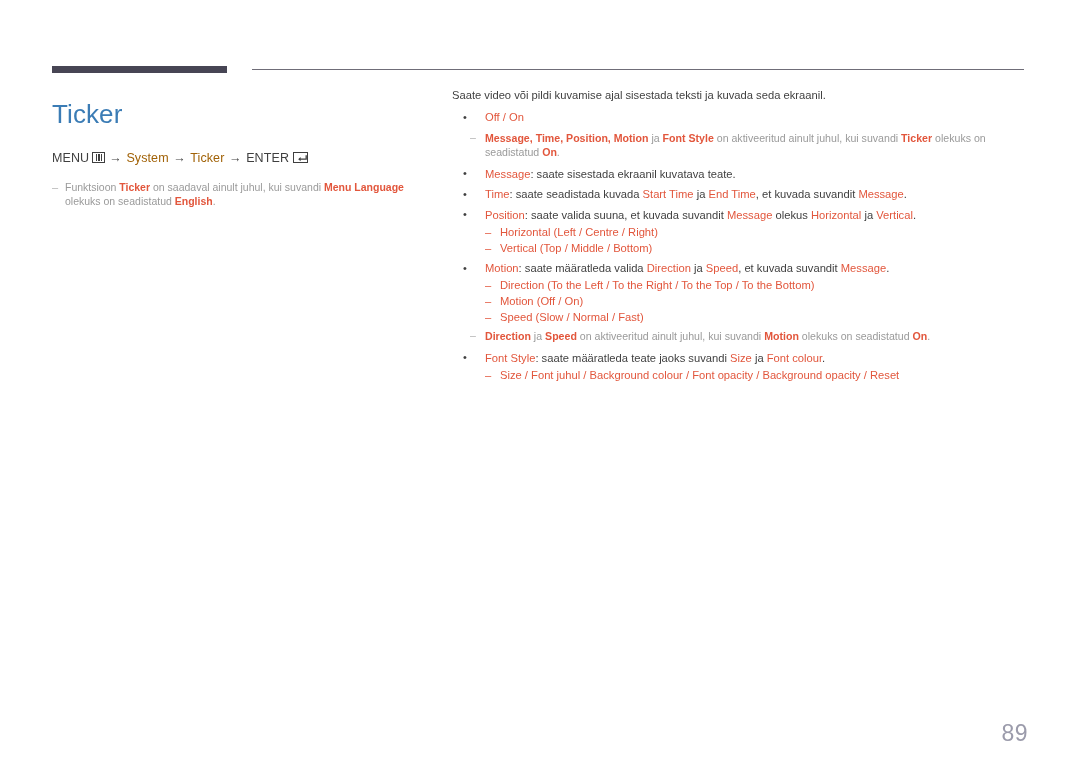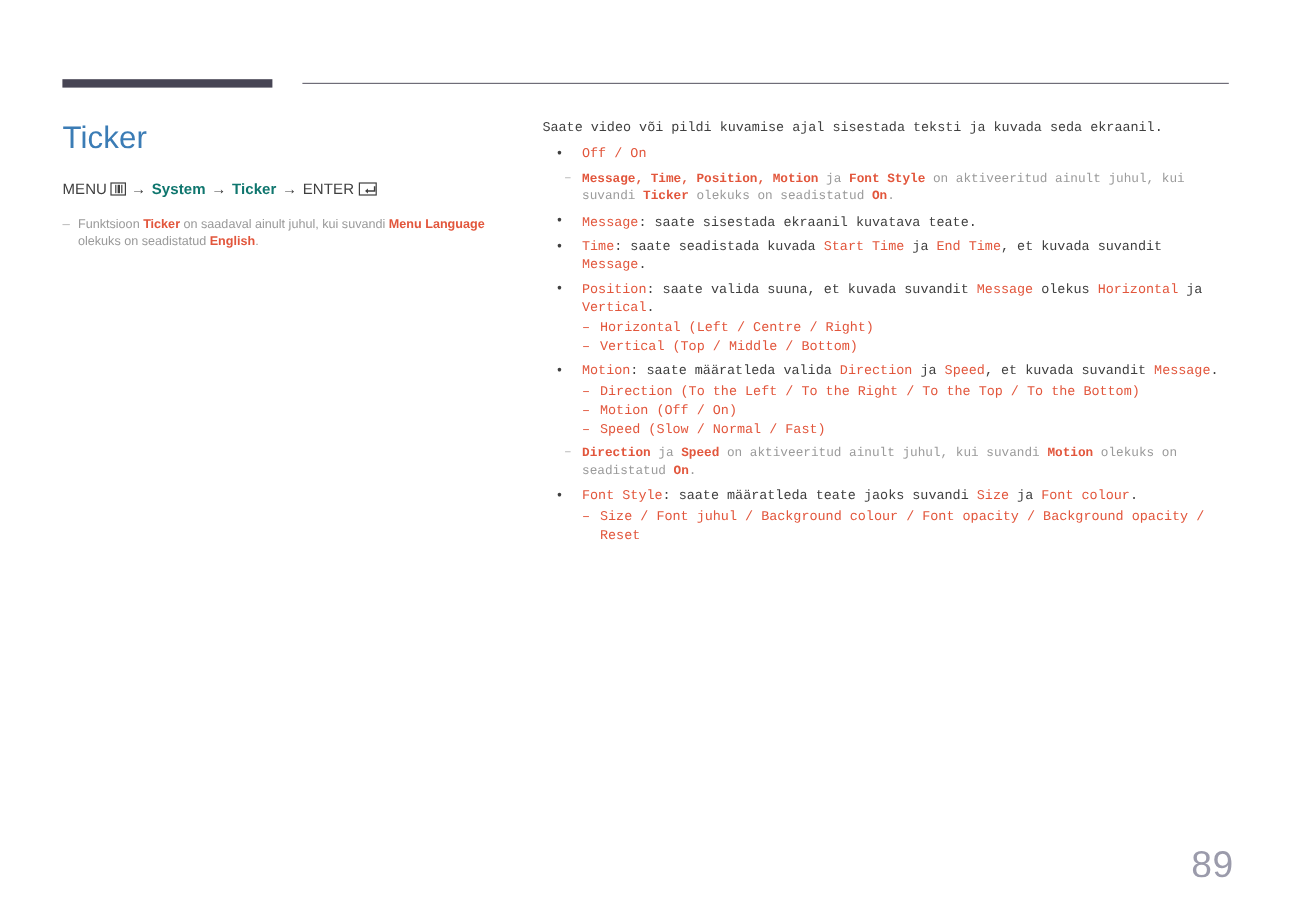--- a/index.html
+++ b/index.html
@@ -65,22 +65,21 @@
 
   .menu-path {
     margin-top: 20px;
     font-size: 12.5px;
     line-height: 16px;
     color: #3f3f3f;
     white-space: nowrap;
     letter-spacing: 0.1px;
   }
   .menu-path .orange {
-    color: #0f766e;
-    font-weight: bold;
+    color: #a16207;
   }
   .menu-path .arrow {
     color: #3f3f3f;
     padding: 0 1px;
   }
 
   
   .icon-menu {
     display: inline-block;
     position: relative;
@@ -141,26 +140,25 @@
   }
   .left-note {
     margin-top: 14px;
     width: 368px;
   }
 
   
   .right-col {
     position: absolute;
     left: 452px;
-    top: 100px;
+    top: 88px;
     width: 574px;
     font-size: 11.2px;
     line-height: 15px;
     color: #3f3f3f;
-    font-family: Liberation Mono, monospace;
   }
   .intro {
     margin: 0 0 7px 0;
     font-size: 11.2px;
     line-height: 15px;
     color: #3f3f3f;
   }
 
   ul.bullets {
     list-style: none;
@@ -228,22 +226,22 @@
     left: 3px;
     top: -1px;
     color: #b4b4b4;
   }
   .inline-note .kw-b { font-weight: bold; }
 
   
   .page-number {
     position: absolute;
     right: 52px;
-    bottom: 29px;
-    font-size: 31px;
+    bottom: 17px;
+    font-size: 23px;
     line-height: 26px;
     color: #9b9bab;
     letter-spacing: 0.4px;
   }
 </style>
 </head>
 <body>
 
 <div class="page">
 

